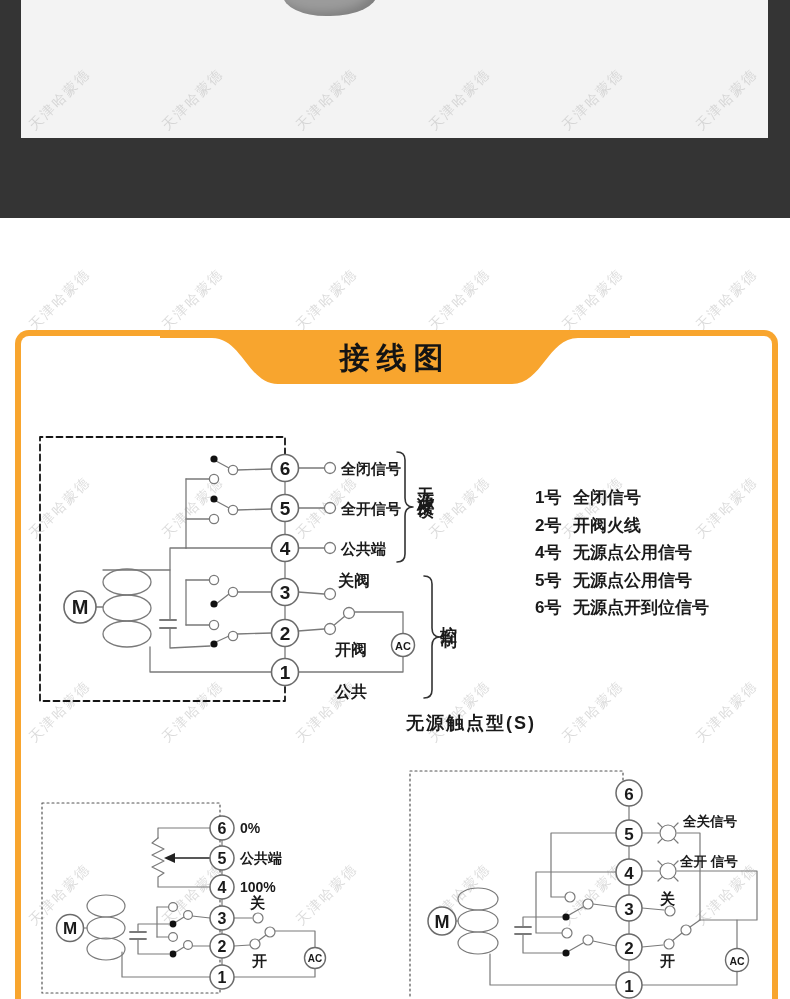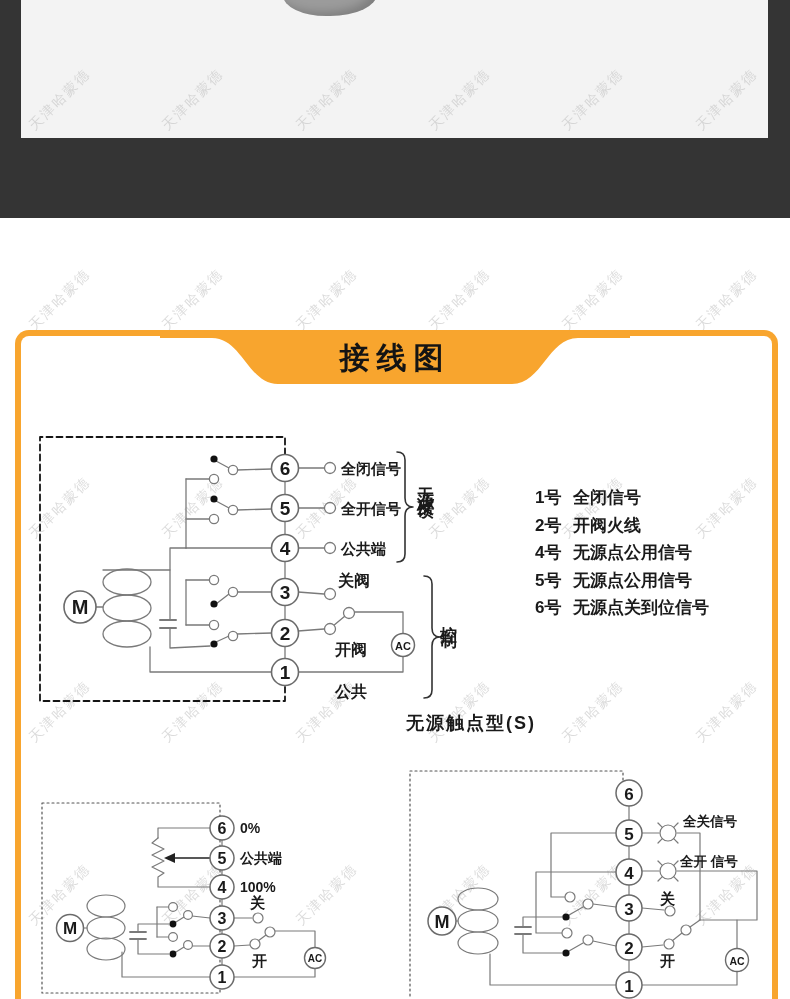--- a/index.html
+++ b/index.html
@@ -345,16 +345,16 @@
 </svg>
 
 <div class="abs vlabel" style="left:414px;top:474px;">无源反馈</div>
 <div class="abs vlabel" style="left:437px;top:612px;">控制</div>
 
 <div class="abs tdef">
   <div class="row"><span class="num">1号</span><span>全闭信号</span></div>
   <div class="row"><span class="num">2号</span><span>开阀火线</span></div>
   <div class="row"><span class="num">4号</span><span>无源点公用信号</span></div>
   <div class="row"><span class="num">5号</span><span>无源点公用信号</span></div>
-  <div class="row"><span class="num">6号</span><span>无源点关到位信号</span></div>
+  <div class="row"><span class="num">6号</span><span>无源点开到位信号</span></div>
 </div>
 
 <div class="abs caption">无源触点型(S)</div>
 
 </body></html>

